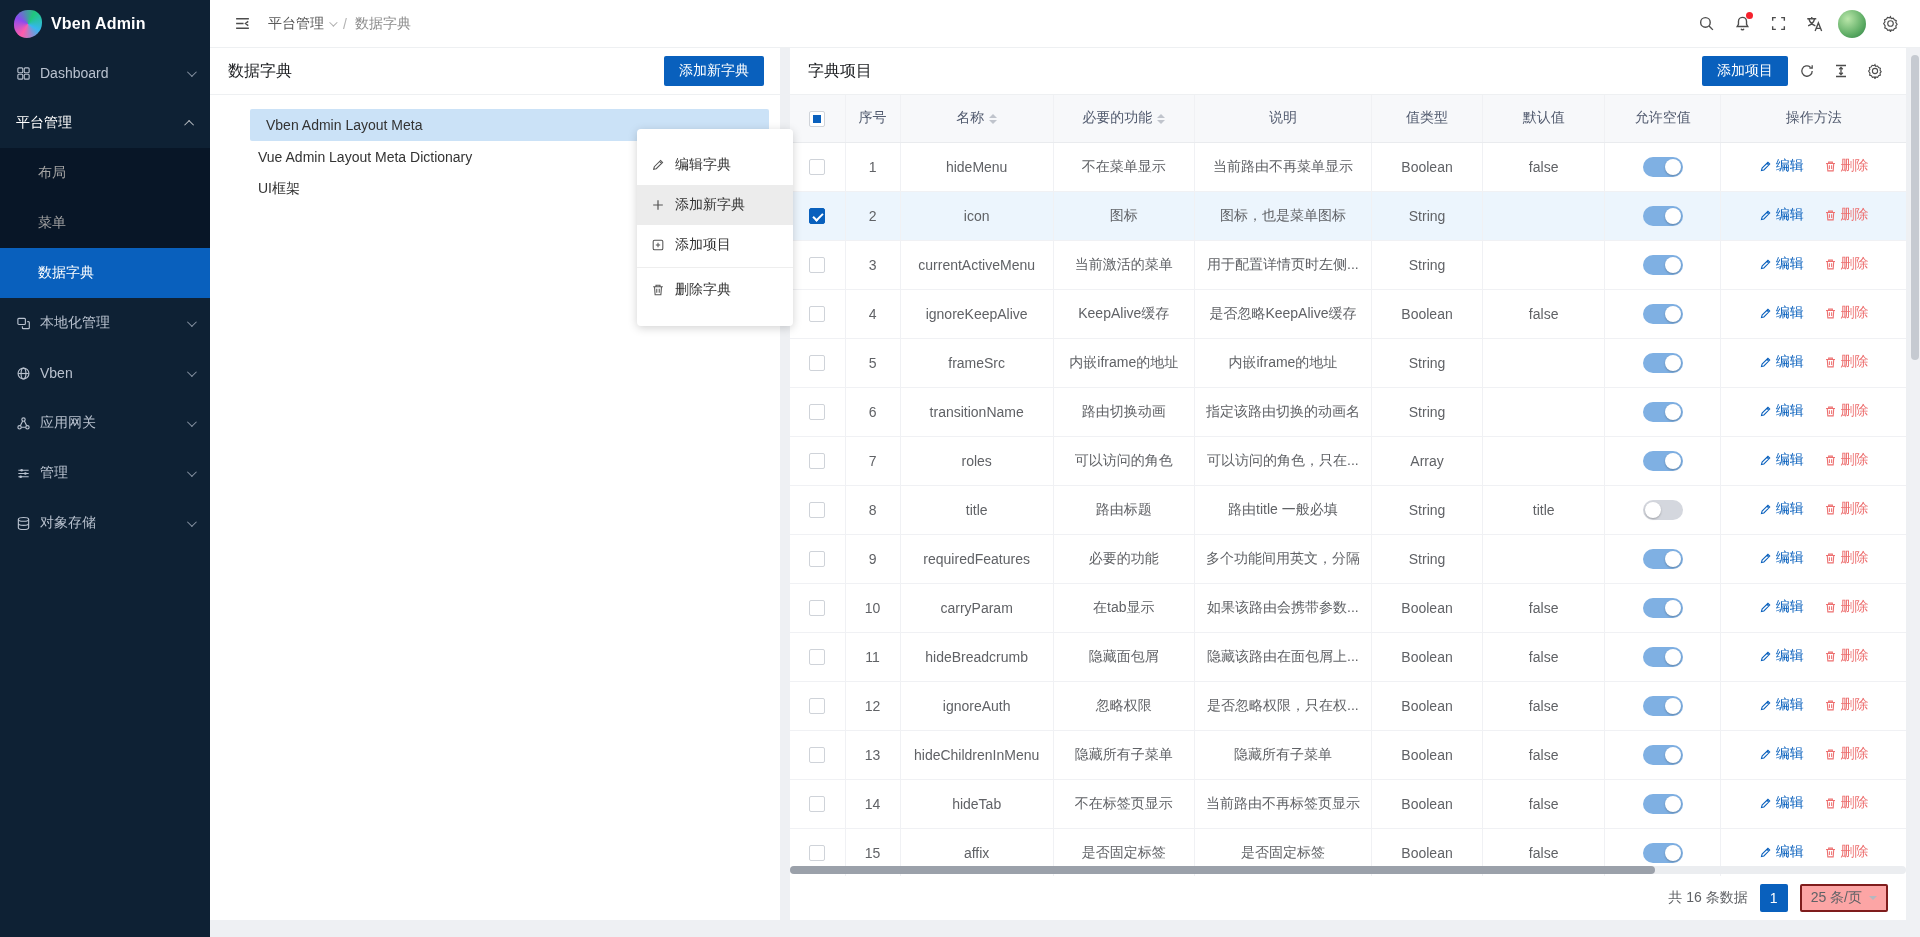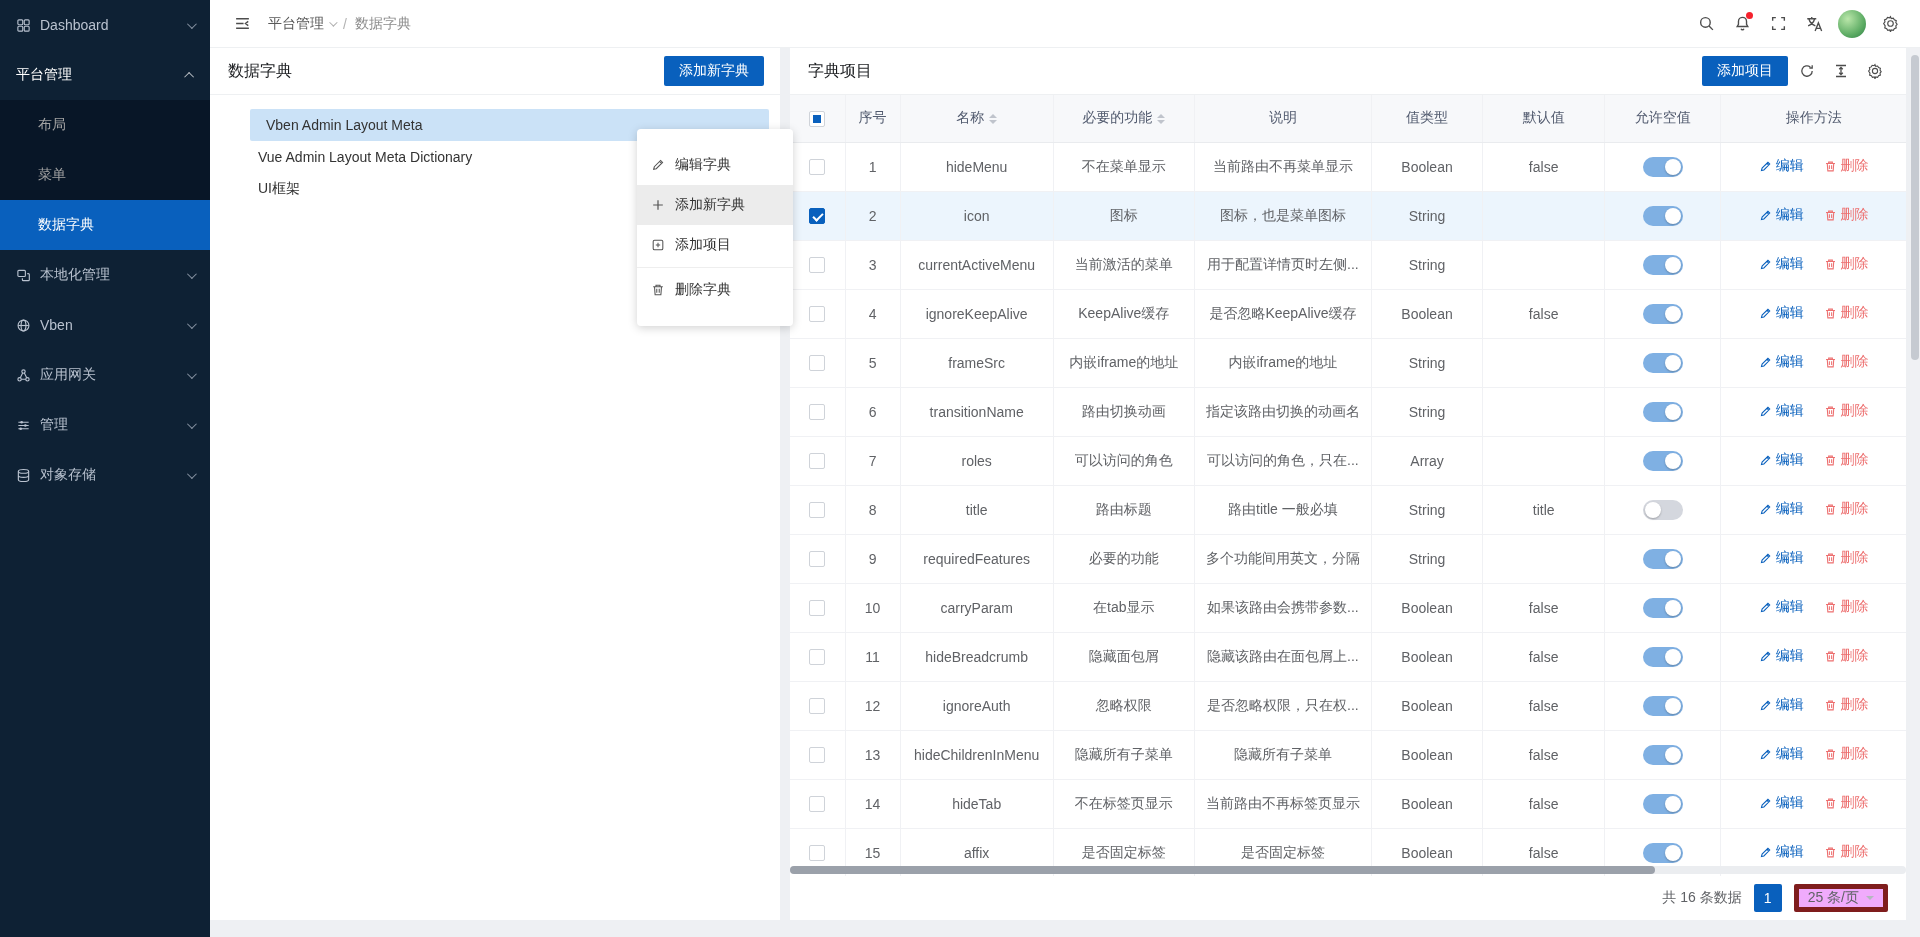--- a/index.html
+++ b/index.html
@@ -102,31 +102,35 @@
 
   .h-scroll { position:absolute; left:0; right:0; bottom:2px; height:8px; background:#ebedf0; border-radius:4px; }
   .h-thumb { width:77.5%; height:8px; background:#9ba1aa; border-radius:4px; cursor:pointer; }
 
   
   .table-ft { height:44px; flex:none; display:flex; align-items:center; justify-content:flex-end; gap:12px;
     padding:0 18px; color:#606266;text-align:right; }
   .page-btn { min-width:28px; height:28px; display:flex; align-items:center; justify-content:center;
     background:var(--primary,#0960bd); color:#fff; border-radius:2px; cursor:pointer; }
   .page-size { height:28px; display:flex; align-items:center; gap:7px; padding:0 9px;
-    border:5px solid #7f1d1d; border-radius:2px; background:#f0abfc; cursor:pointer; }
+    border:2px solid #7f1d1d; border-radius:2px; background:#fca5a5; cursor:pointer; }
   .caret-down { width:0; height:0; border:4px solid transparent; border-top-color:#b4b8bf; margin-top:4px; }
 
   
   .v-scroll { position:fixed; right:0; top:48px; bottom:0; width:10px; background:#f0f1f4; z-index:40; }
   .v-thumb { position:absolute; top:7px; right:1px; width:8px; height:305px; background:#c6cad1; border-radius:4px; cursor:pointer; }
 </style>
 </head>
 <body>
 
 <aside class="sidebar">
+  <div class="logo">
+    <span class="logo-mark"></span>
+    <span class="logo-title">Vben Admin</span>
+  </div>
   <nav class="menu">
 
     <div class="menu-item">
       <svg class="mi-icon" viewBox="0 0 16 16" fill="none" stroke="currentColor" stroke-width="1.2">
           <rect x="2" y="2" width="5.2" height="5.2" rx="1"></rect>
           <rect x="8.8" y="2" width="5.2" height="5.2" rx="1"></rect>
           <rect x="2" y="8.8" width="5.2" height="5.2" rx="1"></rect>
           <rect x="8.8" y="8.8" width="5.2" height="5.2" rx="1"></rect>
         </svg>
       <span class="lbl">Dashboard</span>

